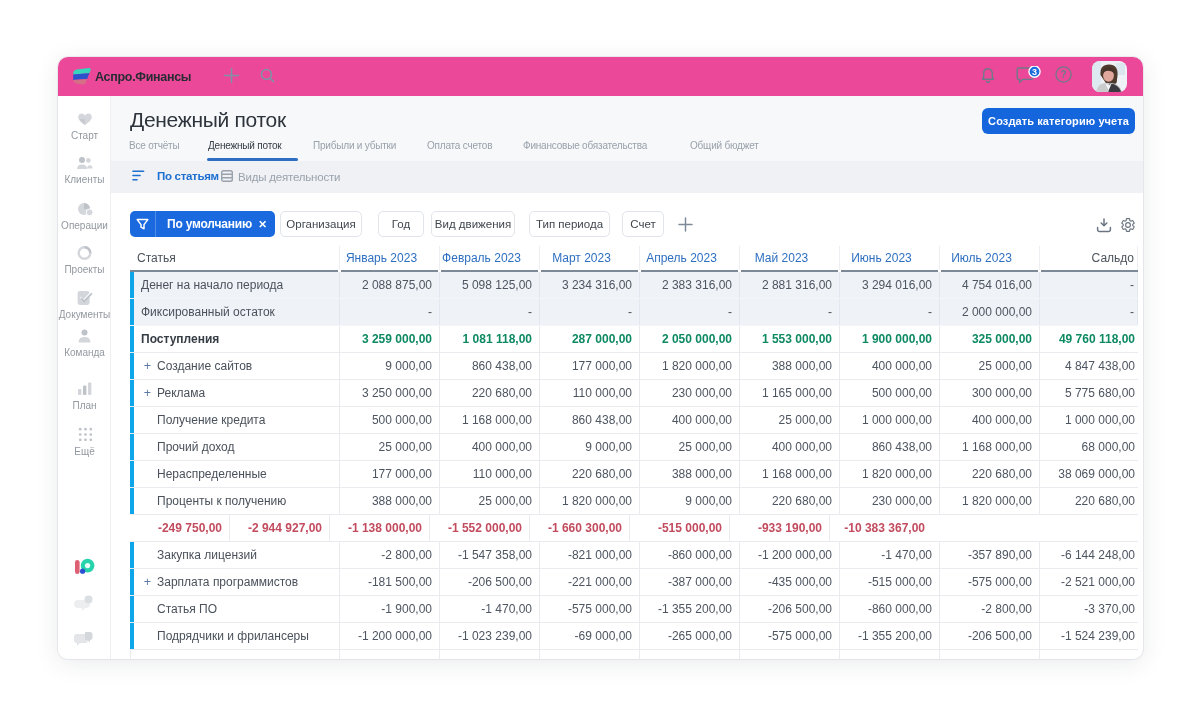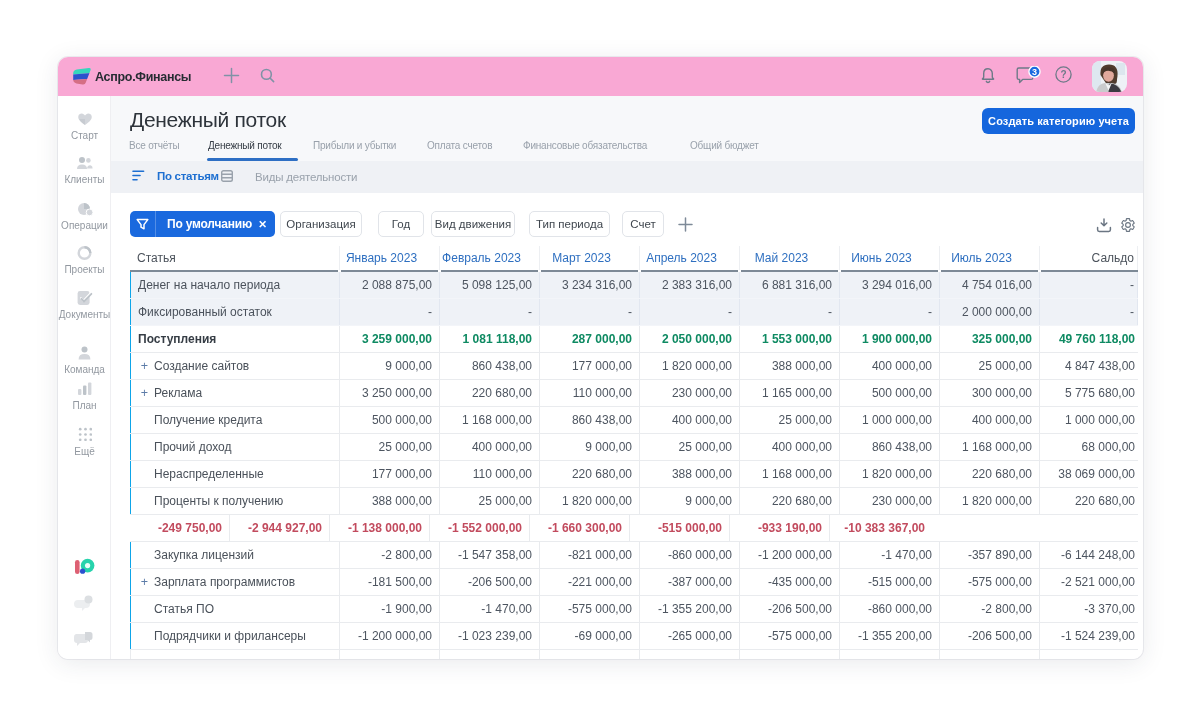--- a/index.html
+++ b/index.html
@@ -1,19 +1,19 @@
 <!DOCTYPE html>
 <html><head><meta charset="utf-8"><style>
 *{margin:0;padding:0;box-sizing:border-box;}
 html,body{width:1200px;height:716px;background:#ffffff;font-family:"Liberation Sans",sans-serif;overflow:hidden;}
 #card{position:absolute;left:58px;top:57px;width:1085px;height:602px;background:#fff;border-radius:10px;
  box-shadow:0 4px 24px rgba(40,50,70,.10),0 0 0 1px #f0f0f3;overflow:hidden;}
 .abs{position:absolute;}
 
-#topbar{position:absolute;left:0;top:0;width:1085px;height:39px;background:#f9a8d4;}
+#topbar{position:absolute;left:0;top:0;width:1085px;height:39px;background:#ec4899;}
 #logotext{position:absolute;left:37px;top:13px;font-size:12.5px;font-weight:700;color:#272c33;letter-spacing:-.3px;}
 
 #sidebar{position:absolute;left:0;top:39px;width:53px;height:563px;background:#fff;border-right:1px solid #efeff2;}
 .sbitem{position:absolute;width:53px;text-align:center;}
 .sblabel{font-size:10px;color:#9298a0;display:block;margin-top:2px;}
 
 #zoneA{position:absolute;left:53px;top:39px;width:1032px;height:65px;background:#f7f8fa;}
 #zoneB{position:absolute;left:53px;top:104px;width:1032px;height:32px;background:#eff1f5;}
 #title{position:absolute;left:72px;top:51px;font-size:21px;font-weight:500;color:#2e343b;letter-spacing:-.3px;}
 .tab{position:absolute;top:83px;font-size:10px;color:#99a1ab;white-space:nowrap;letter-spacing:-.2px;}
@@ -31,21 +31,21 @@
 .fbtn{position:absolute;top:154px;height:26px;background:#fff;border:1px solid #e1e4e9;border-radius:5px;
  font-size:11.5px;color:#40474f;text-align:center;line-height:24px;white-space:nowrap;overflow:hidden;}
 
 #tbl{position:absolute;left:72px;top:189px;width:1008px;}
 .trow{display:flex;height:27px;border-bottom:1px solid #e9ebee;background:#fff;}
 .trow.band{background:#eff2f7;border-bottom:1px solid #f3f5f9;}
 .trow.band .tc{border-right:1px solid #e2e7f0;}
 .thead{display:flex;height:26px;border-bottom:2px solid #7d8996;background:#fff;}
 .tc{width:100px;display:flex;align-items:center;justify-content:flex-end;padding-right:7px;
  font-size:12px;color:#4d5560;border-right:1px solid #e9ebee;letter-spacing:0;}
-.tc.first{width:210px;justify-content:flex-start;padding-left:7px;padding-right:4px;border-left:1px solid #0ea5e9;color:#4b525c;}
+.tc.first{width:210px;justify-content:flex-start;padding-left:7px;padding-right:4px;border-left:4px solid #0ea5e9;color:#4b525c;}
 .tc.last{width:98px;border-right:none;padding-right:3px;}
 .thead .tc{color:#2e6fc0;border-right:1px solid #edeff2;font-size:12px;letter-spacing:0;justify-content:center;padding-right:16px;}
 .thead .tc.first{color:#4b525b;border-left:none;justify-content:flex-start;padding-right:4px;}
 .thead .tc.last{color:#4b525b;justify-content:flex-end;padding-right:3px;}
 .g{color:#0e8a62 !important;font-weight:700;}
 .r{color:#c24b5e !important;font-weight:700;}
 .bold{font-weight:600;color:#363d45 !important;}
 .ind{padding-left:23px !important;position:relative;color:#4a515a !important;}
 .plus{position:absolute;left:8px;top:7px;width:11px;height:12px;color:#5c7ca8;font-size:12.5px;line-height:12px;text-align:center;font-weight:400;}
 #tailrow{display:flex;height:9px;background:#fff;}
@@ -140,21 +140,21 @@
         <span class="sblabel">Проекты</span>
       </div>
 <div class="sbitem" style="top:194px">
         <div style="height:17px"><svg width="17" height="16" viewBox="0 0 17 16">
             <rect x="1.6" y="1" width="12" height="14" rx="2.4" fill="#d3d6db"></rect>
             <path d="M5 8 l2.4 2.6 L14.8 3" fill="none" stroke="#fff" stroke-width="1.8" stroke-linecap="round"></path>
             <path d="M5 8 l2.4 2.6 L14.8 3" fill="none" stroke="#bdc3c9" stroke-width="1.8" stroke-linecap="round" transform="translate(.6,.8)"></path>
           </svg></div>
         <span class="sblabel">Документы</span>
       </div>
-<div class="sbitem" style="top:249px">
+<div class="sbitem" style="top:232px">
         <div style="height:17px"><svg width="17" height="16" viewBox="0 0 17 16">
             <circle cx="8.5" cy="4.6" r="3" fill="#bdc3c9"></circle>
             <path d="M2.6 14.4 Q2.6 9 8.5 9 Q14.4 9 14.4 14.4 Z" fill="#d3d6db"></path>
           </svg></div>
         <span class="sblabel">Команда</span>
       </div>
 <div class="sbitem" style="top:285px">
         <div style="height:17px"><svg width="18" height="15" viewBox="0 0 18 15">
             <rect x="2" y="8" width="3.4" height="6" rx="1" fill="#d3d6db"></rect>
             <rect x="7" y="4.6" width="3.4" height="9.4" rx="1" fill="#bdc3c9"></rect>
@@ -207,21 +207,21 @@
 <div class="subtab" style="left:74px;color:#1d6fd1;font-weight:600;white-space:nowrap;letter-spacing:-.3px"><svg width="13" height="11" viewBox="0 0 13 11" style="vertical-align:-1px">
         <g fill="none" stroke="#1d6fd1" stroke-width="1.6" stroke-linecap="round">
           <path d="M1 1.2 h10.6"></path>
           <path d="M1 5.5 h7"></path>
           <path d="M1 9.8 h4"></path>
         </g>
       </svg><span style="margin-left:12px">По статьям</span></div>
 <div class="subtab" style="left:163px;color:#9aa2ac;white-space:nowrap"><svg width="12" height="12" viewBox="0 0 12 12" style="vertical-align:-1.5px">
         <rect x="0.7" y="0.7" width="10.6" height="10.6" rx="1.8" fill="none" stroke="#9aa2ac" stroke-width="1.4"></rect>
         <path d="M1 4.2 h10 M1 7.8 h10" stroke="#9aa2ac" stroke-width="1.4"></path>
-      </svg><span style="margin-left:22px">Виды деятельности</span></div>
+      </svg><span style="margin-left:5px">Виды деятельности</span></div>
 <div id="pill">
       <div id="pillfunnel">
         <svg width="13" height="13" viewBox="0 0 13 13" fill="none" stroke="#fff" stroke-width="1.5" stroke-linejoin="round">
           <path d="M1.2 1.6 h10.6 L8 6.6 v4.2 l-3-1.6 V6.6 Z"></path>
         </svg>
       </div>
       <div id="pilltext">По умолчанию&nbsp;&nbsp;<span style="font-size:10.5px">✕</span></div>
     </div>
 <div class="fbtn" style="left:222px;width:82px">Организация</div>
 <div class="fbtn" style="left:320px;width:46px">Год</div>
@@ -257,21 +257,21 @@
 <div class="hgap" style="left:608px"></div>
 <div class="hgap" style="left:708px"></div>
 <div class="hgap" style="left:808px"></div>
 <div class="hgap" style="left:908px"></div>
 <div class="trow band">
 <div class="tc first">Денег на начало периода</div>
 <div class="tc">2 088 875,00</div>
 <div class="tc">5 098 125,00</div>
 <div class="tc">3 234 316,00</div>
 <div class="tc">2 383 316,00</div>
-<div class="tc">6 881 316,00</div>
+<div class="tc">2 881 316,00</div>
 <div class="tc">3 294 016,00</div>
 <div class="tc">4 754 016,00</div>
 <div class="tc last">-</div>
 </div>
 <div class="trow band">
 <div class="tc first">Фиксированный остаток</div>
 <div class="tc">-</div>
 <div class="tc">-</div>
 <div class="tc">-</div>
 <div class="tc">-</div>

